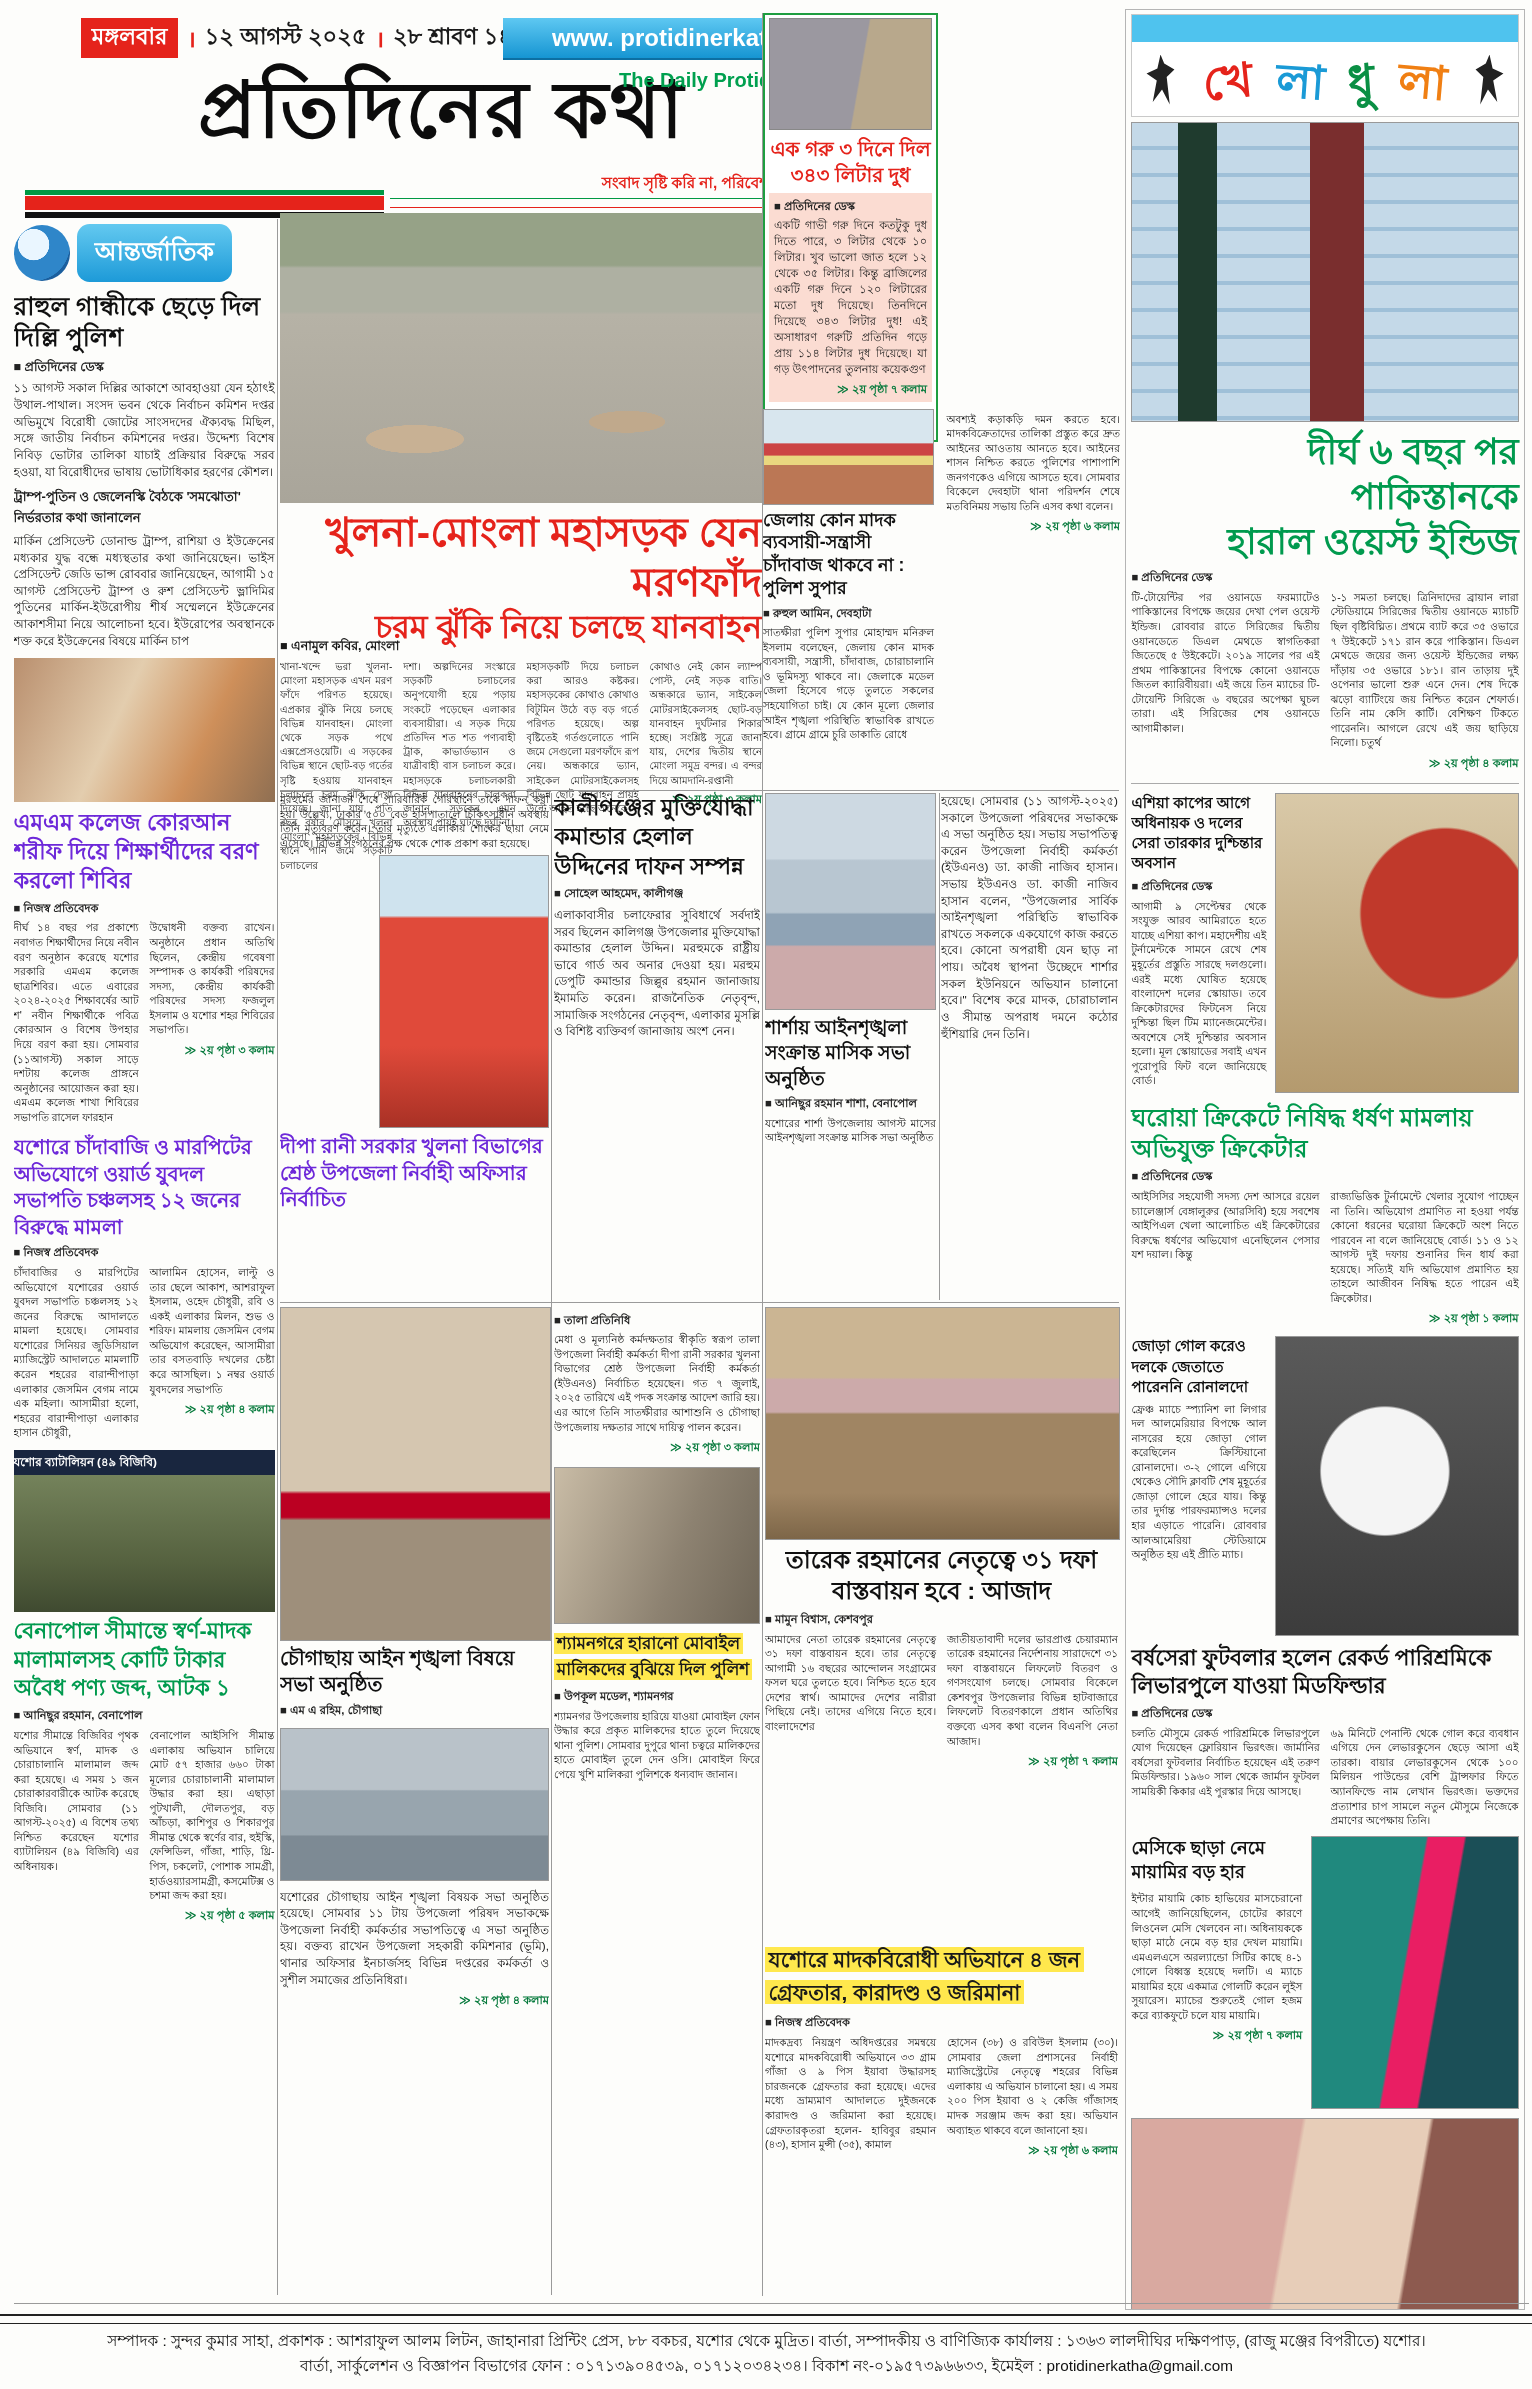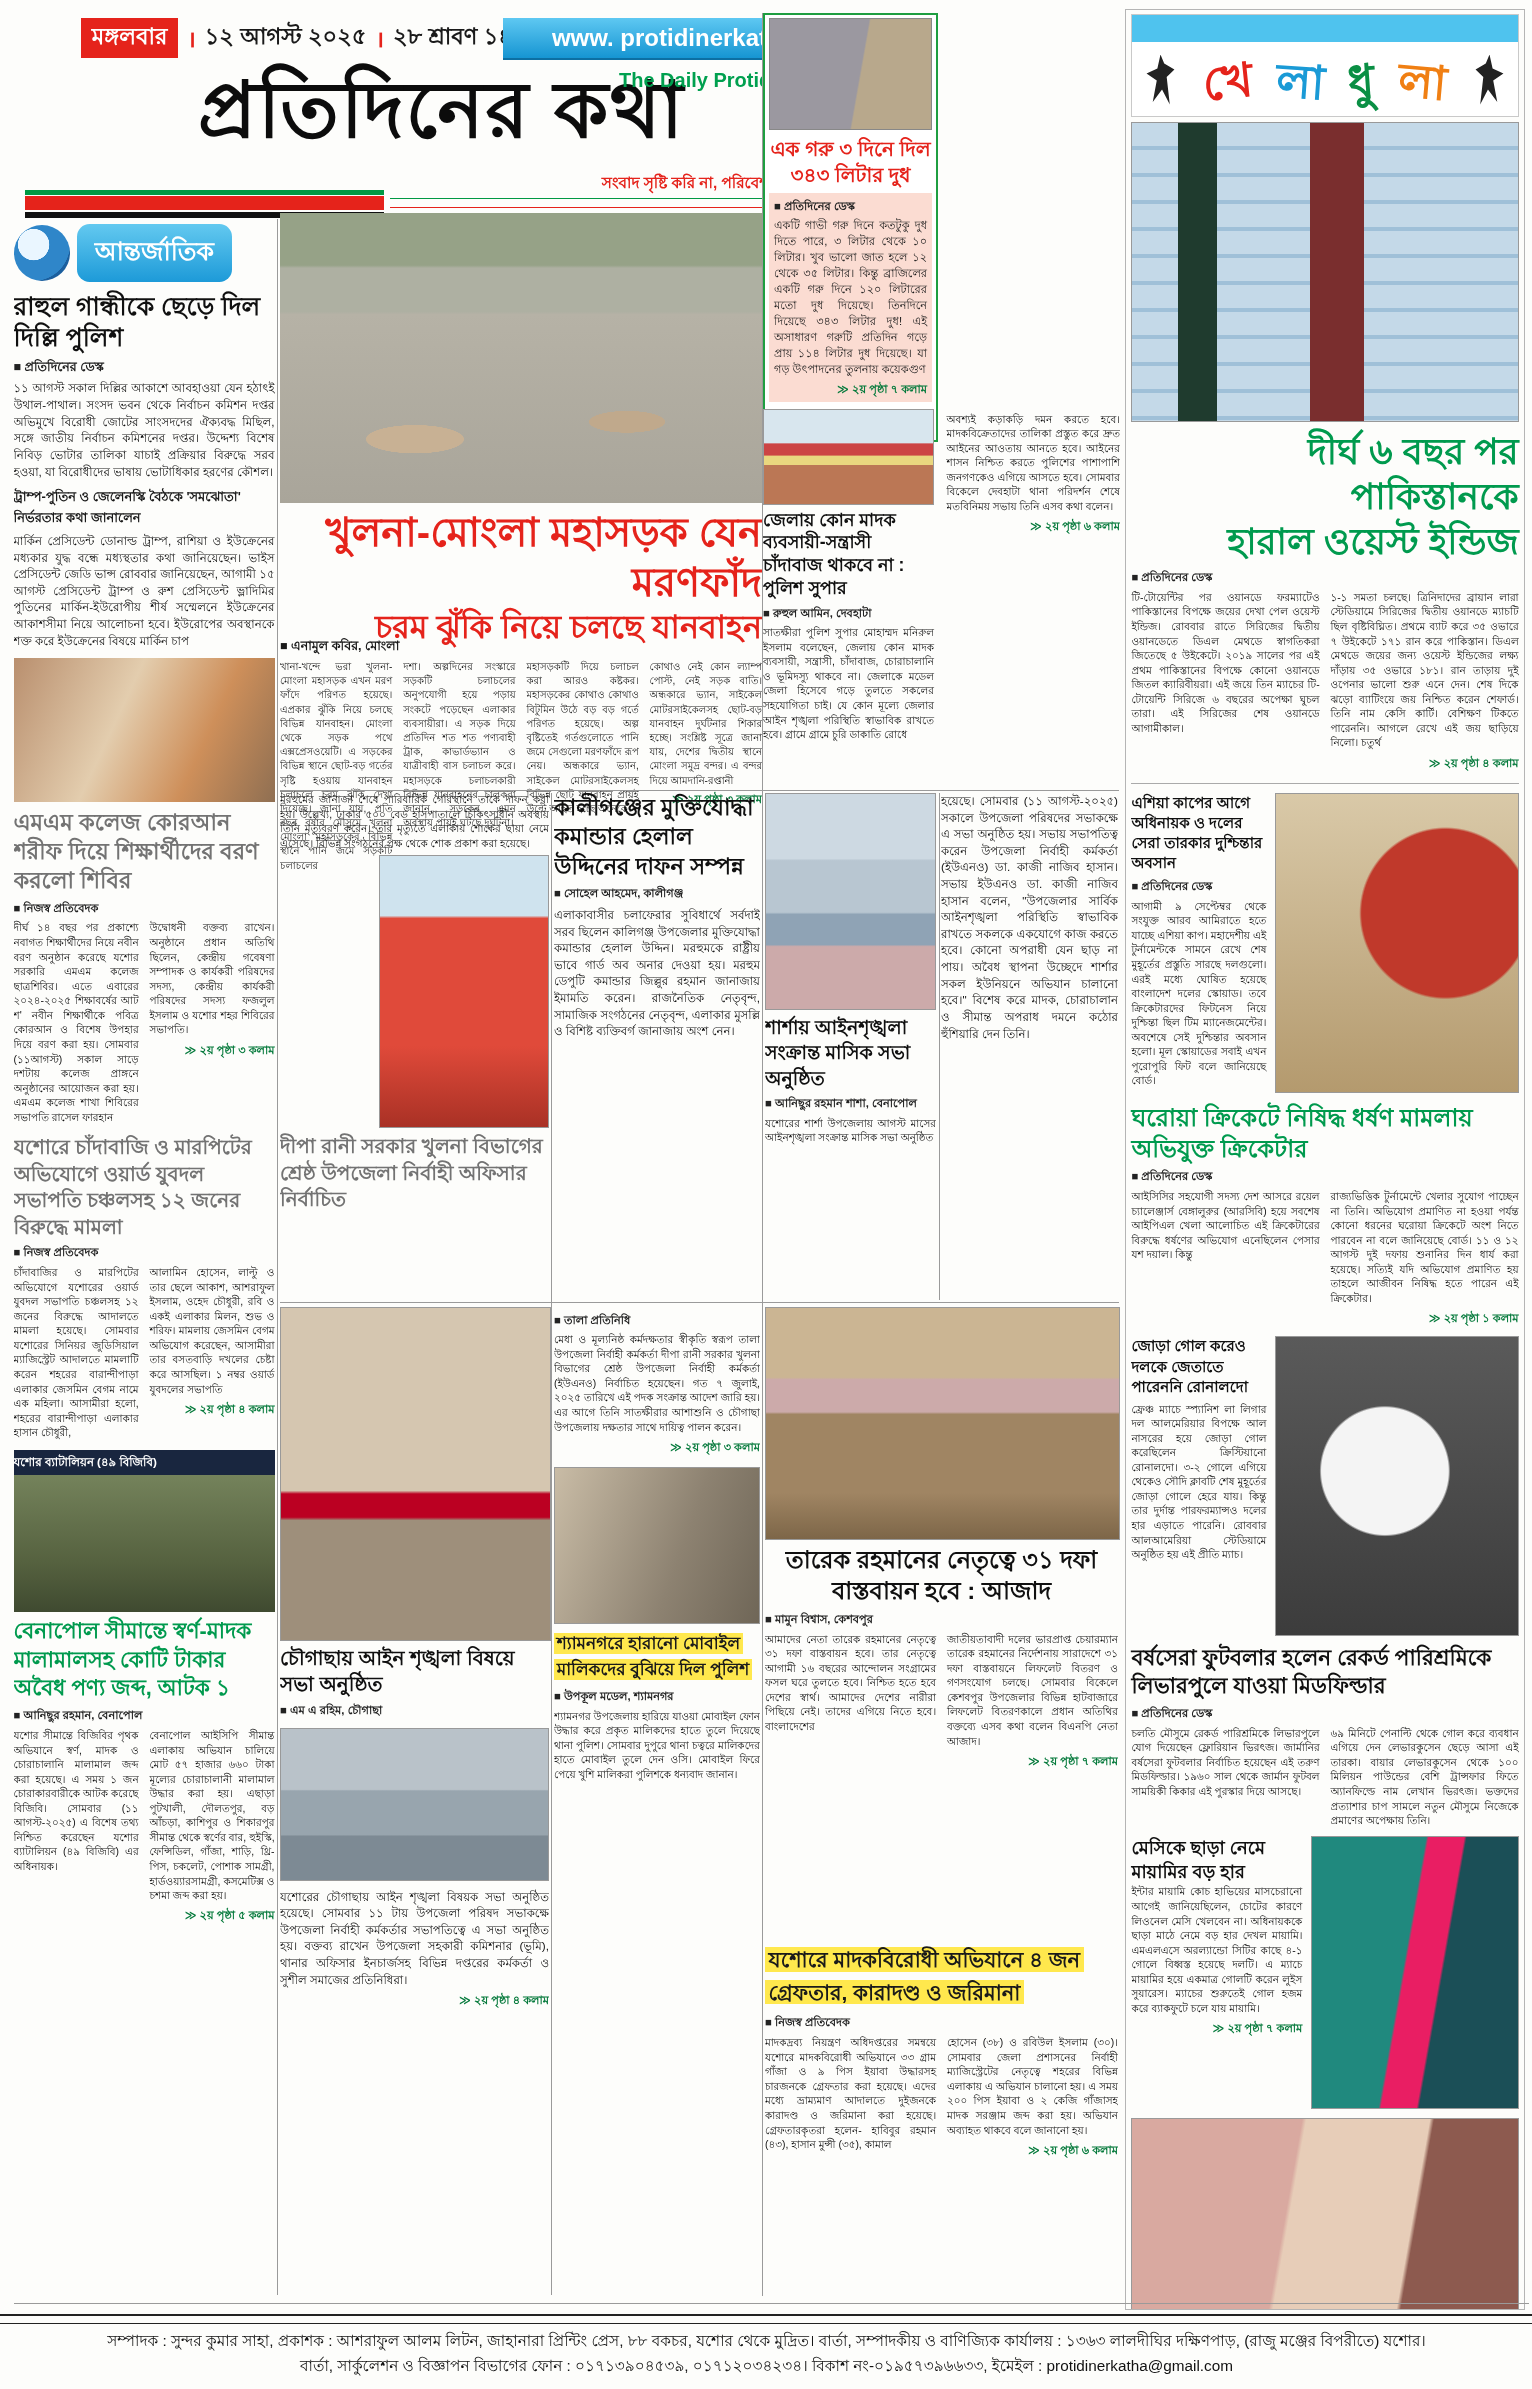--- a/index.html
+++ b/index.html
@@ -4,21 +4,21 @@
 <style>
   html,body{margin:0;padding:0}
   body{width:1533px;height:2389px;background:#fdfdfb;font-family:"Liberation Sans","DejaVu Sans",sans-serif;color:#1a1a1a;position:relative;overflow:hidden}
   .abs{position:absolute;overflow:hidden}
   .photo{position:relative;width:100%}
   .body{font-size:11.7px;line-height:1.42;text-align:justify;color:#111}
   .body.sm{font-size:10.4px;line-height:1.4}
   .byline{font-weight:bold;font-size:12.6px;margin:4.5px 0 2.7px 0;color:#222}
   .byline.sm{font-size:11.3px}
   .more{font-weight:bold;font-size:11.3px;text-align:right;color:#067a3c;margin-top:3.6px}
-  .hl{font-weight:bold;margin:0}.h-green{color:#009a4e}.h-blue{color:#737373}.h-black{color:#101010}
+  .hl{font-weight:bold;margin:0}.h-green{color:#009a4e}.h-blue{color:#6d28d9}.h-black{color:#101010}
   .cols2{display:flex;gap:10.8px}
   .cols2 > div{flex:1 1 0;min-width:0}
   .vrule{position:absolute;width:0.9px;background:#9a9a9a}
   .hrule{position:absolute;height:0.9px;background:#9a9a9a}
   
   #date-strip{left:81px;top:18px;height:40px;display:flex;align-items:center;gap:9px;font-weight:bold;font-size:22.5px}
   #day-box{background:#e5231b;color:#fff;padding:2.7px 10.8px;border-radius:2.7px}
   .sep{color:#e5231b;font-weight:bold}
   #url-bar{left:503px;top:18px;width:433px;height:40px;background:linear-gradient(#5ec8f2,#1695d2);color:#fff;font-weight:bold;font-size:24px;display:flex;align-items:center;justify-content:center;border-bottom:2.7px solid #0c6fa3}
   #masthead-title{left:90px;top:52px;width:703px;height:117px;font-size:78px;font-weight:bold;color:#0c0c0c;text-align:center;line-height:117px;letter-spacing:1.8px}
@@ -338,21 +338,21 @@
   <div id="s5-head">বর্ষসেরা ফুটবলার হলেন রেকর্ড পারিশ্রমিকে লিভারপুলে যাওয়া মিডফিল্ডার</div>
   <div class="byline sm">■ প্রতিদিনের ডেস্ক</div>
   <div class="cols2">
     <div class="body sm">চলতি মৌসুমে রেকর্ড পারিশ্রমিকে লিভারপুলে যোগ দিয়েছেন ফ্লোরিয়ান ভিরৎজ। জার্মানির বর্ষসেরা ফুটবলার নির্বাচিত হয়েছেন এই তরুণ মিডফিল্ডার। ১৯৬০ সাল থেকে জার্মান ফুটবল সাময়িকী কিকার এই পুরস্কার দিয়ে আসছে।</div>
     <div class="body sm">৬৯ মিনিটে পেনাল্টি থেকে গোল করে ব্যবধান এগিয়ে দেন লেভারকুসেন ছেড়ে আসা এই তারকা। বায়ার লেভারকুসেন থেকে ১০০ মিলিয়ন পাউন্ডের বেশি ট্রান্সফার ফিতে অ্যানফিল্ডে নাম লেখান ভিরৎজ। ভক্তদের প্রত্যাশার চাপ সামলে নতুন মৌসুমে নিজেকে প্রমাণের অপেক্ষায় তিনি।</div>
   </div>
 
   <div class="srow">
     <div class="txt" style="width:171px">
       <div class="hl h-black" style="font-size:18px">মেসিকে ছাড়া নেমে মায়ামির বড় হার</div>
-      <div class="body sm" style="margin-top:1px">ইন্টার মায়ামি কোচ হাভিয়ের মাসচেরানো আগেই জানিয়েছিলেন, চোটের কারণে লিওনেল মেসি খেলবেন না। অধিনায়ককে ছাড়া মাঠে নেমে বড় হার দেখল মায়ামি। এমএলএসে অরল্যান্ডো সিটির কাছে ৪-১ গোলে বিধ্বস্ত হয়েছে দলটি। এ ম্যাচে মায়ামির হয়ে একমাত্র গোলটি করেন লুইস সুয়ারেস। ম্যাচের শুরুতেই গোল হজম করে ব্যাকফুটে চলে যায় মায়ামি।</div>
+      <div class="body sm" style="margin-top:8px">ইন্টার মায়ামি কোচ হাভিয়ের মাসচেরানো আগেই জানিয়েছিলেন, চোটের কারণে লিওনেল মেসি খেলবেন না। অধিনায়ককে ছাড়া মাঠে নেমে বড় হার দেখল মায়ামি। এমএলএসে অরল্যান্ডো সিটির কাছে ৪-১ গোলে বিধ্বস্ত হয়েছে দলটি। এ ম্যাচে মায়ামির হয়ে একমাত্র গোলটি করেন লুইস সুয়ারেস। ম্যাচের শুরুতেই গোল হজম করে ব্যাকফুটে চলে যায় মায়ামি।</div>
       <div class="more">≫ ২য় পৃষ্ঠা ৭ কলাম</div>
     </div>
     <div class="pic" id="pic-miami"></div>
   </div>
 
   <div id="pic-yamal"></div>
 
 </div>
 
 <div class="vrule" style="left:277px;top:219px;height:2076px"></div>

